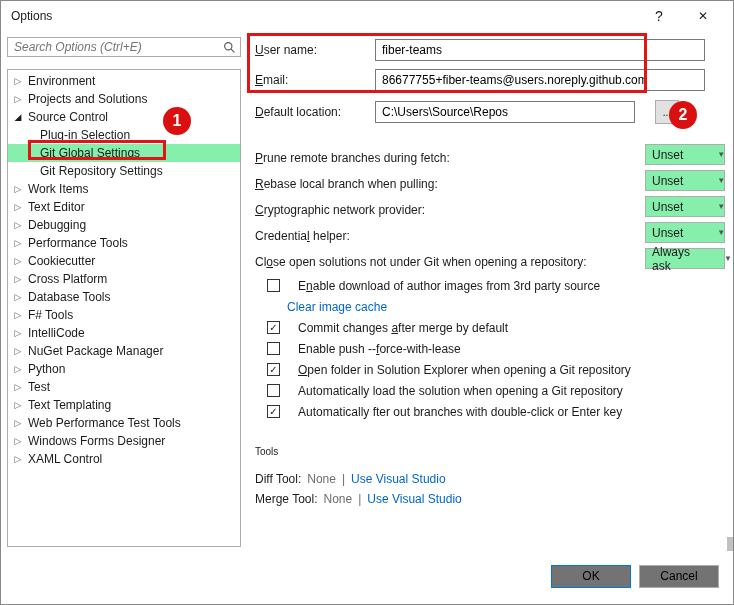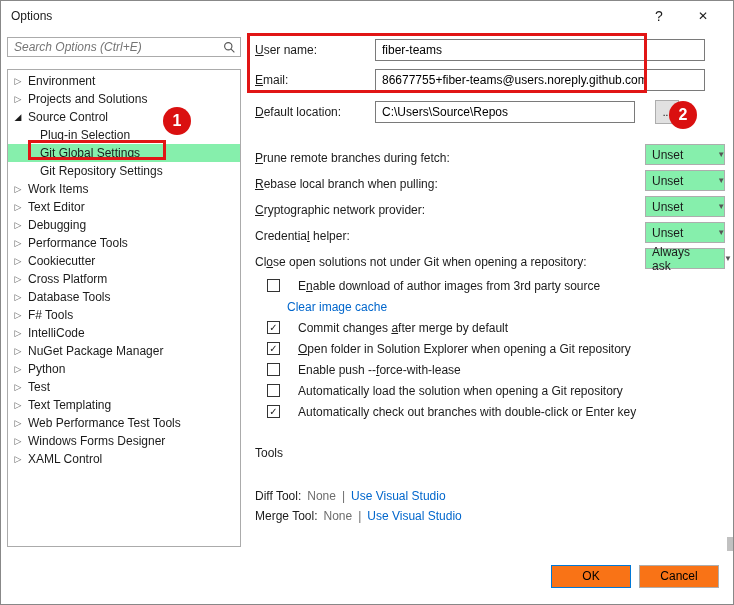--- a/index.html
+++ b/index.html
@@ -165,22 +165,22 @@
     border: 1px solid #333;
     display:flex;align-items:center;justify-content:center;
     font-size: 10px;
     line-height: 1;
   }
   .chk.checked::after { content: "✓"; }
   .checkrow .u { text-decoration: underline; }
   .linkish { color: #0066cc; cursor: pointer; }
   .sectionhdr {
     margin-top: 20px;
-    margin-bottom: 26px;
-    font-size: 12px;
+    margin-bottom: 12px;
+    font-size: 10px;
   }
   .toolrow {
     display: flex;
     align-items: center;
     height: 20px;
     gap: 6px;
   }
   .toolrow .none { color: #6d6d6d; }
   .toolrow .sep { color: #6d6d6d; }
   .scrollthumb {
@@ -212,21 +212,21 @@
     display: flex;
     justify-content: flex-end;
     align-items: center;
     padding: 0 14px;
     gap: 8px;
   }
   .btn {
     min-width: 80px;
     height: 23px;
     border: 1px solid #adadad;
-    background: #f97316;
+    background: #737373;
     font-size: 12px;
   }
   .btn.primary { border: 1px solid #0078d7; }
 </style>
 </head>
 <body>
 
 <div class="titlebar">
   <div class="title">Options</div>
   <div class="winbtn help">?</div>
@@ -399,34 +399,34 @@
       <span>E<span class="u">n</span>able download of author images from 3rd party source</span>
     </div>
     <div class="checkrow" style="padding-left:32px;">
       <span class="linkish">Clear image cache</span>
     </div>
     <div class="checkrow">
       <span class="chk checked"></span>
       <span>Commit changes <span class="u">a</span>fter merge by default</span>
     </div>
     <div class="checkrow">
+      <span class="chk"></span>
+      <span>Enable push --<span class="u">f</span>orce-with-lease</span>
+    </div>
+    <div class="checkrow">
       <span class="chk checked"></span>
       <span><span class="u">O</span>pen folder in Solution Explorer when opening a Git repository</span>
     </div>
     <div class="checkrow">
       <span class="chk"></span>
-      <span>Enable push --<span class="u">f</span>orce-with-lease</span>
-    </div>
-    <div class="checkrow">
-      <span class="chk"></span>
       <span>Automatically load the solution when opening a Git repository</span>
     </div>
     <div class="checkrow">
       <span class="chk checked"></span>
-      <span>Automatically check out branches with double-click or Enter key</span>
+      <span>Automatically fter out branches with double-click or Enter key</span>
     </div>
 
     <div class="sectionhdr">Tools</div>
 
     <div class="toolrow">
       <span>Diff Tool:</span>
       <span class="none">None</span>
       <span class="sep">|</span>
       <span class="linkish">Use Visual Studio</span>
     </div>

